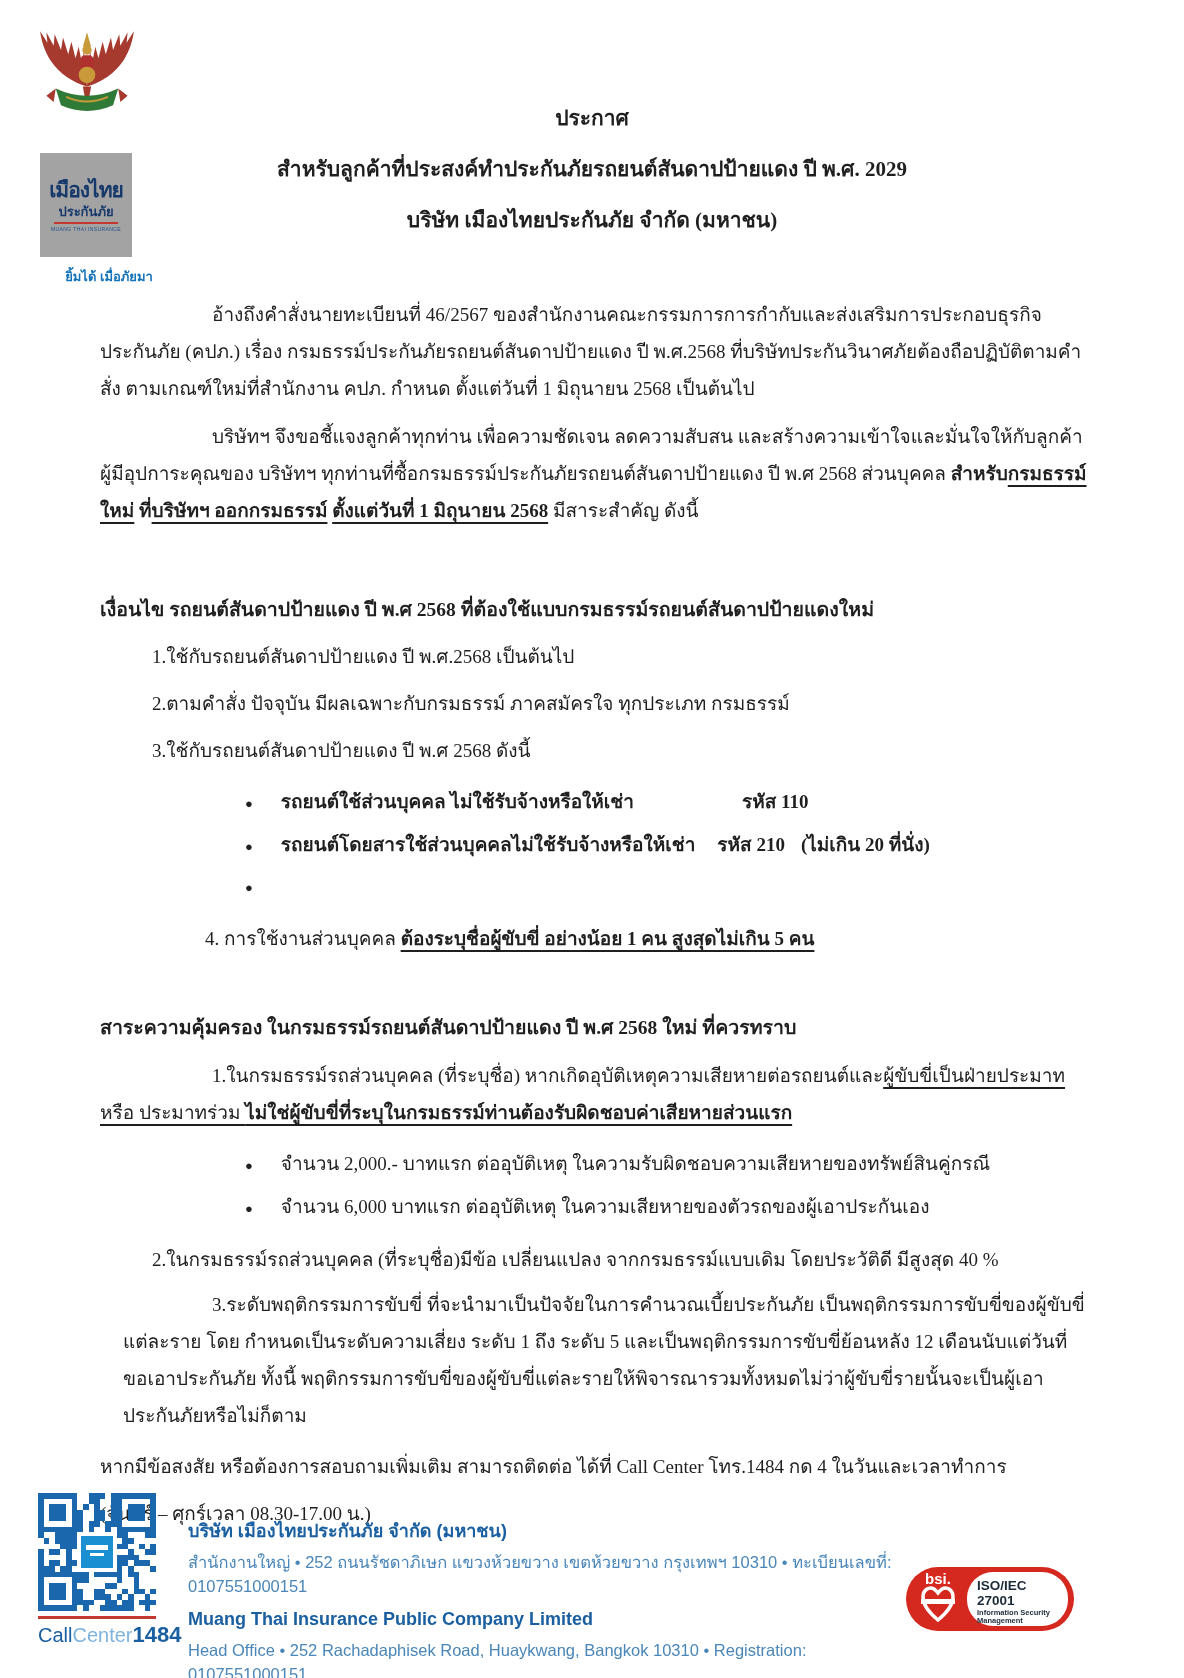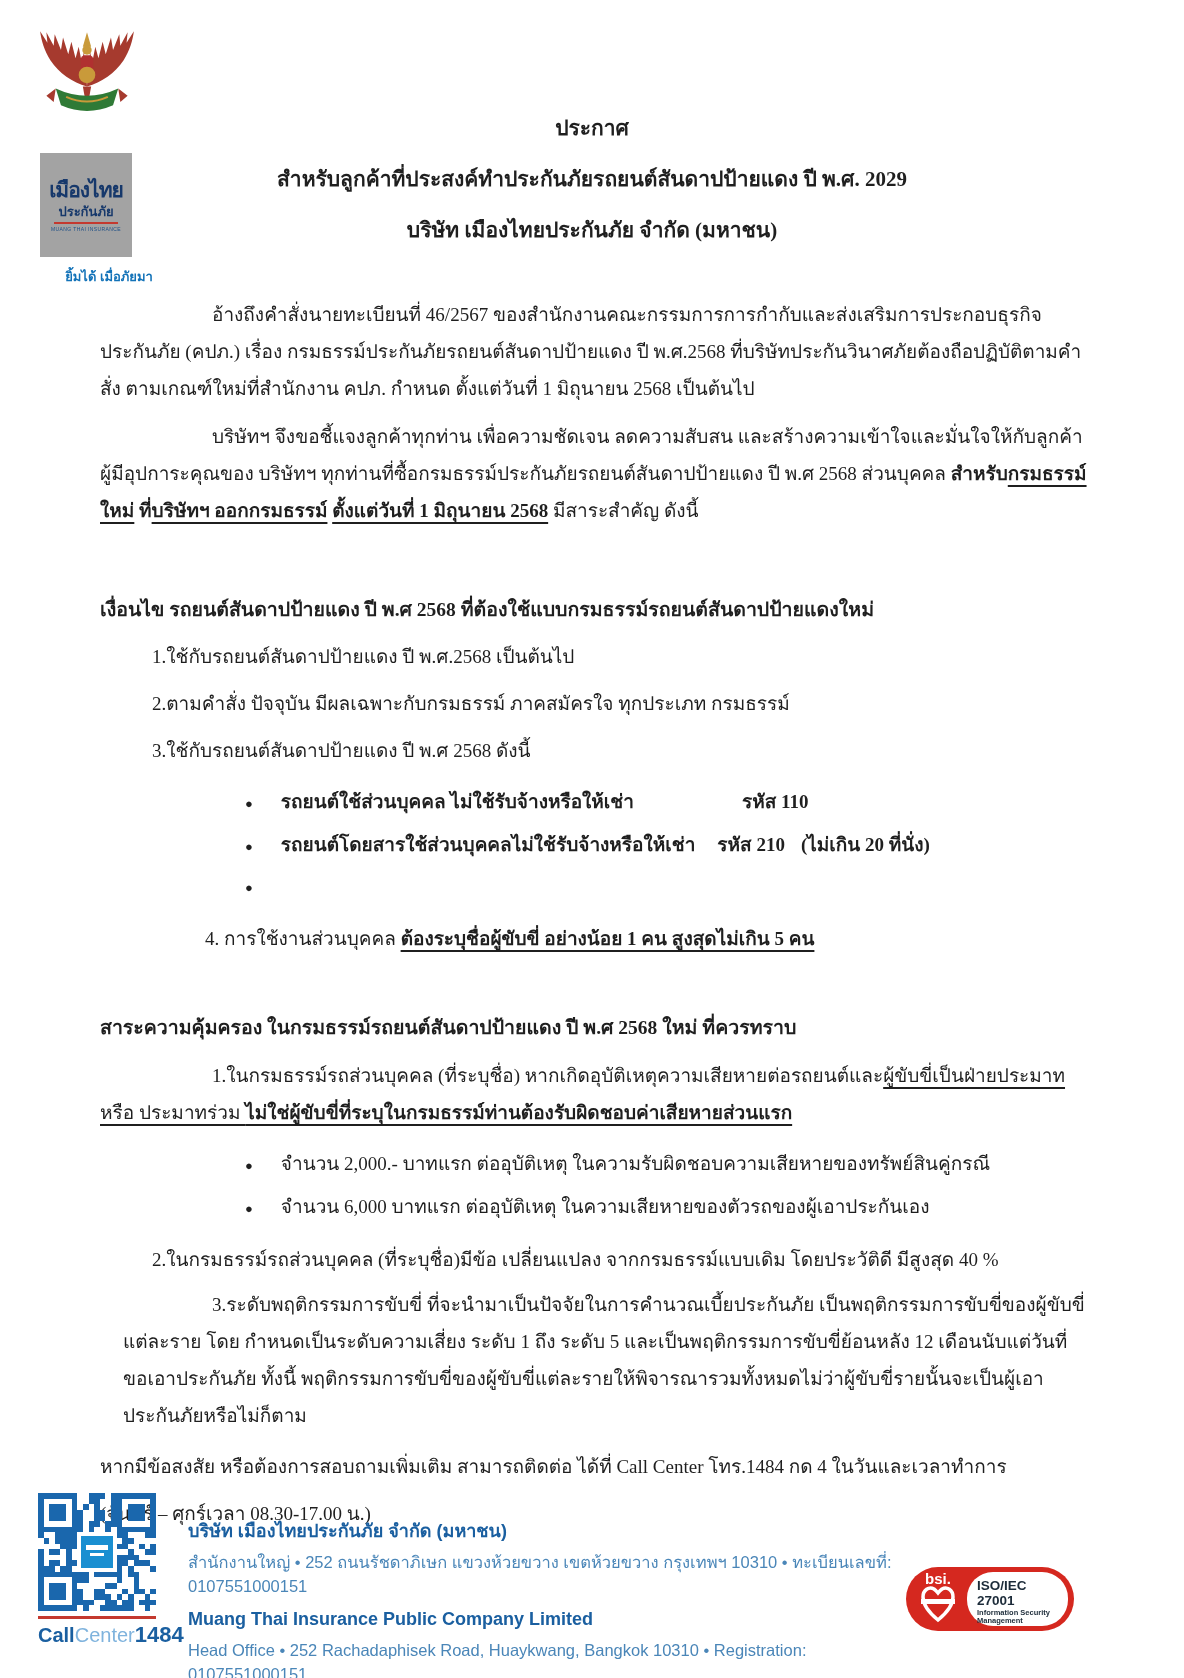--- a/index.html
+++ b/index.html
@@ -13,21 +13,21 @@
             font-family:"Liberation Sans","DejaVu Sans",sans-serif;}
   .mti-logo .th1{color:#16386b;font-weight:bold;font-size:21px;line-height:1;letter-spacing:-1px;}
   .mti-logo .th2{color:#16386b;font-weight:bold;font-size:13px;line-height:1;margin-top:5px;}
   .mti-logo .redline{width:64px;height:2px;background:#c4392f;margin-top:4px;}
   .mti-logo .en{color:#1e4f86;font-size:5px;margin-top:2px;letter-spacing:.4px;white-space:nowrap;}
   .tagline{position:absolute;left:34px;top:266px;width:150px;text-align:center;
            font-family:"Liberation Sans","DejaVu Sans",sans-serif;
            font-weight:bold;font-size:13px;color:#1272b8;}
 
   
-  .title-block{position:absolute;left:0;top:116px;width:100%;text-align:center;font-weight:bold;font-size:21px;}
+  .title-block{position:absolute;left:0;top:106px;width:100%;text-align:center;font-weight:bold;font-size:21px;}
   .title-block div{margin-bottom:27px;line-height:1.15;}
 
   
   .doc-body{position:absolute;left:100px;top:296px;width:988px;font-size:19px;line-height:37px;}
   p.para{margin:0;text-indent:112px;}
   p.p2{margin-top:11px;}
   h3.sec{margin:0;font-size:19.5px;line-height:37px;font-weight:bold;}
   h3.sec1{margin-top:62px;}
   h3.sec2{margin-top:52px;}
   .item{margin:10px 0 0 52px;}
@@ -45,21 +45,21 @@
   .gap-lg{margin-top:52px !important;}
   .gap-md{margin-top:14px !important;}
   .contact{margin-top:4px;}
   .contact2{margin-top:10px;}
 
   
   .qr-wrap{position:absolute;left:38px;top:1493px;width:118px;}
   .qr-wrap svg{display:block;width:118px;height:118px;}
   .qr-redline{width:118px;height:3px;background:#c4392f;margin-top:5px;}
   .callcenter{font-family:"Liberation Sans","DejaVu Sans",sans-serif;font-size:20px;margin-top:3px;white-space:nowrap;}
-  .cc1{color:#1a5fa0;font-weight:bold;}
+  .cc1{color:#1a5fa0;font-weight:normal;}
   .cc2{color:#7fb3dd;}
   .cc3{color:#1a5fa0;font-weight:bold;font-size:22px;}
 
   .finfo{position:absolute;left:188px;top:1518px;width:720px;
          font-family:"Liberation Sans","DejaVu Sans",sans-serif;color:#4a86b8;font-size:16.5px;}
   .finfo .b{color:#1a5fa0;font-weight:bold;font-size:18px;}
   .finfo div{margin-bottom:7px;line-height:1.45;}
 
   .iso-badge{position:absolute;left:905px;top:1558px;width:170px;height:82px;}
 </style>

